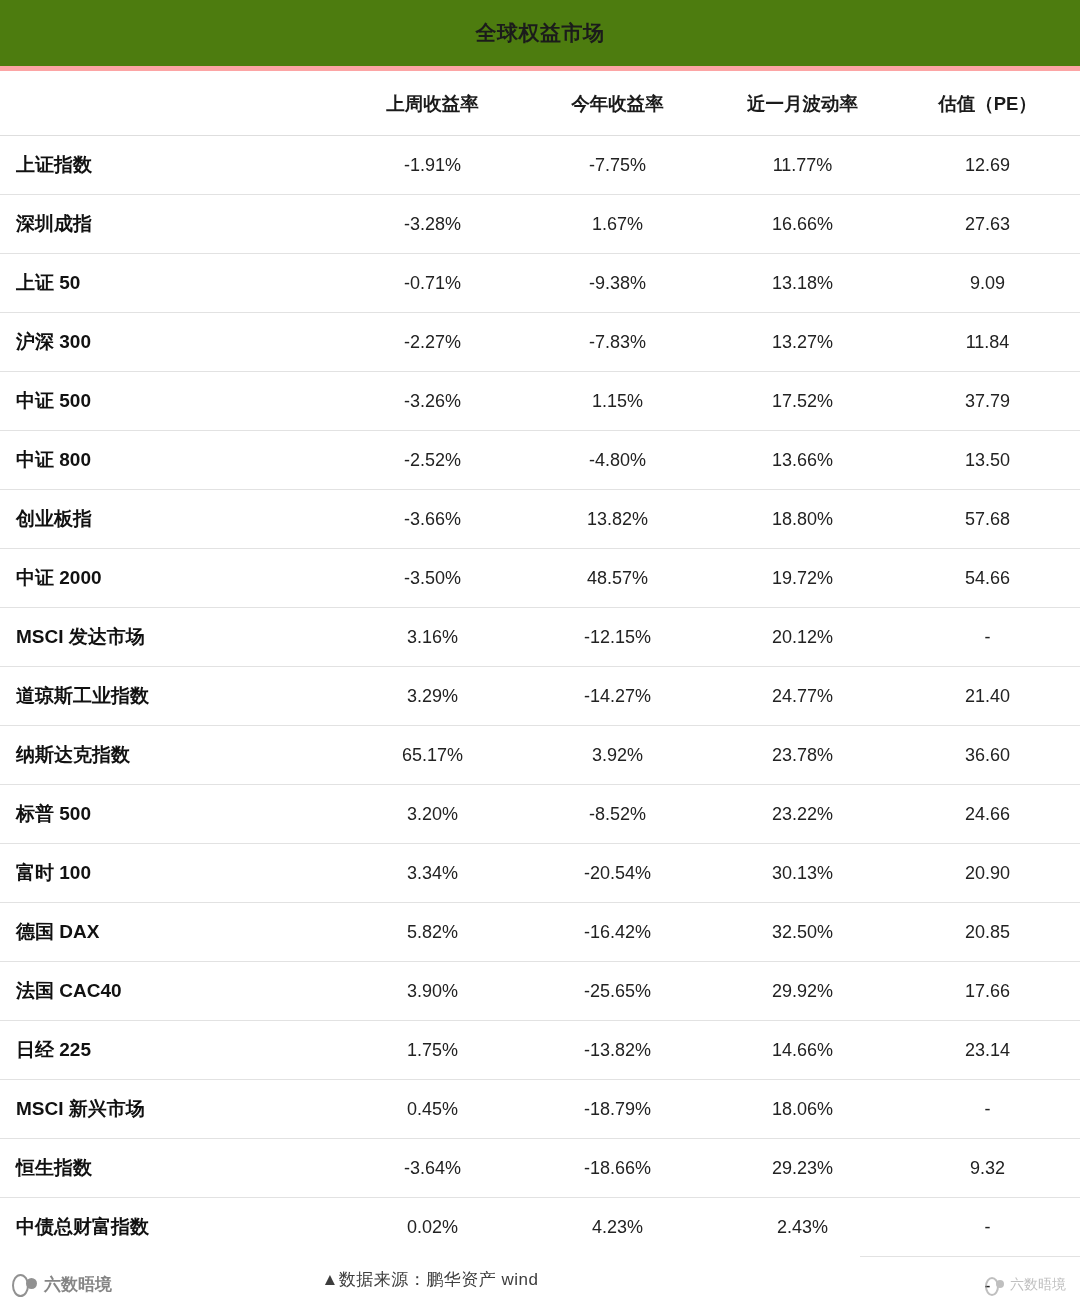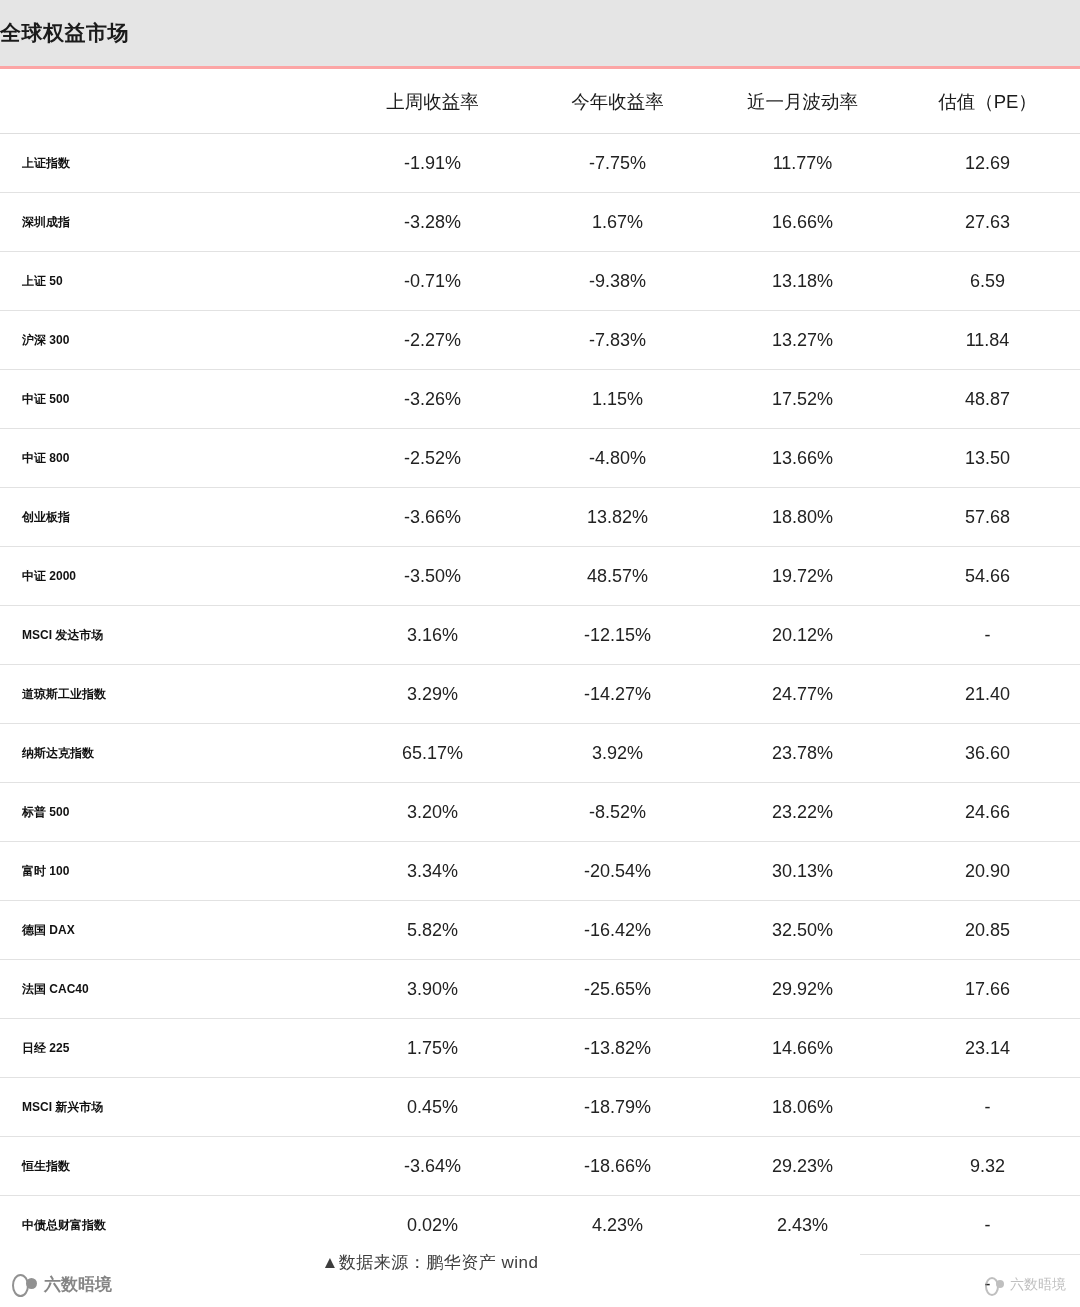--- a/index.html
+++ b/index.html
@@ -17,22 +17,23 @@
   .page {
     position: relative;
     width: 1080px;
     height: 1307px;
     box-sizing: border-box;
   }
   .title-bar {
     height: 66px;
     display: flex;
     align-items: center;
-    border-bottom: 3px solid #fca5a5;
-    background: #e5e5e5;
+    justify-content: center;
+    border-bottom: 5px solid #fca5a5;
+    background: #4d7c0f;
   }
   .title-bar .title {
     font-size: 21px;
     font-weight: bold;
     letter-spacing: 0.5px;
     color: #1b1b1b;
   }
   table.market {
     width: 1080px;
     border-collapse: collapse;
@@ -40,52 +41,52 @@
   }
   table.market col.c-name { width: 340px; }
   table.market col.c-val  { width: 185px; }
   table.market th, table.market td {
     border-bottom: 1px solid #e2e2e2;
     height: 56px;
     font-size: 18px;
   }
   table.market thead th {
     height: 62px;
-    font-weight: normal;
+    font-weight: bold;
     font-size: 18.5px;
     color: #1b1b1b;
     text-align: center;
     border-bottom: 1px solid #dedede;
   }
   table.market thead th.head-blank {
     border-bottom: 1px solid #dedede;
   }
   table.market td.cell-name {
     text-align: left;
-    padding-left: 22px;
+    padding-left: 16px;
     font-weight: bold;
-    font-size: 12px;
+    font-size: 19px;
     color: #111111;
   }
   table.market td.cell-val {
     text-align: center;
     font-size: 18px;
     color: #222222;
   }
   table.market tbody tr:last-child td {
     border-bottom: 1px solid #e2e2e2;
   }
   .footer {
     position: absolute;
     left: 0;
     bottom: 0;
     width: 860px;
     height: 56px;
     display: flex;
-    align-items: flex-start;
+    align-items: center;
     justify-content: center;
     background: #ffffff;
   }
   .footer .source {
     font-size: 17px;
     color: #3d3d3d;
     letter-spacing: 0.5px;
   }
   .watermark-left {
     position: absolute;
@@ -192,35 +193,35 @@
         <td class="cell-val">-3.28%</td>
         <td class="cell-val">1.67%</td>
         <td class="cell-val">16.66%</td>
         <td class="cell-val">27.63</td>
       </tr>
       <tr>
         <td class="cell-name">上证 50</td>
         <td class="cell-val">-0.71%</td>
         <td class="cell-val">-9.38%</td>
         <td class="cell-val">13.18%</td>
-        <td class="cell-val">6.59</td>
+        <td class="cell-val">9.09</td>
       </tr>
       <tr>
         <td class="cell-name">沪深 300</td>
         <td class="cell-val">-2.27%</td>
         <td class="cell-val">-7.83%</td>
         <td class="cell-val">13.27%</td>
         <td class="cell-val">11.84</td>
       </tr>
       <tr>
         <td class="cell-name">中证 500</td>
         <td class="cell-val">-3.26%</td>
         <td class="cell-val">1.15%</td>
         <td class="cell-val">17.52%</td>
-        <td class="cell-val">48.87</td>
+        <td class="cell-val">37.79</td>
       </tr>
       <tr>
         <td class="cell-name">中证 800</td>
         <td class="cell-val">-2.52%</td>
         <td class="cell-val">-4.80%</td>
         <td class="cell-val">13.66%</td>
         <td class="cell-val">13.50</td>
       </tr>
       <tr>
         <td class="cell-name">创业板指</td>

